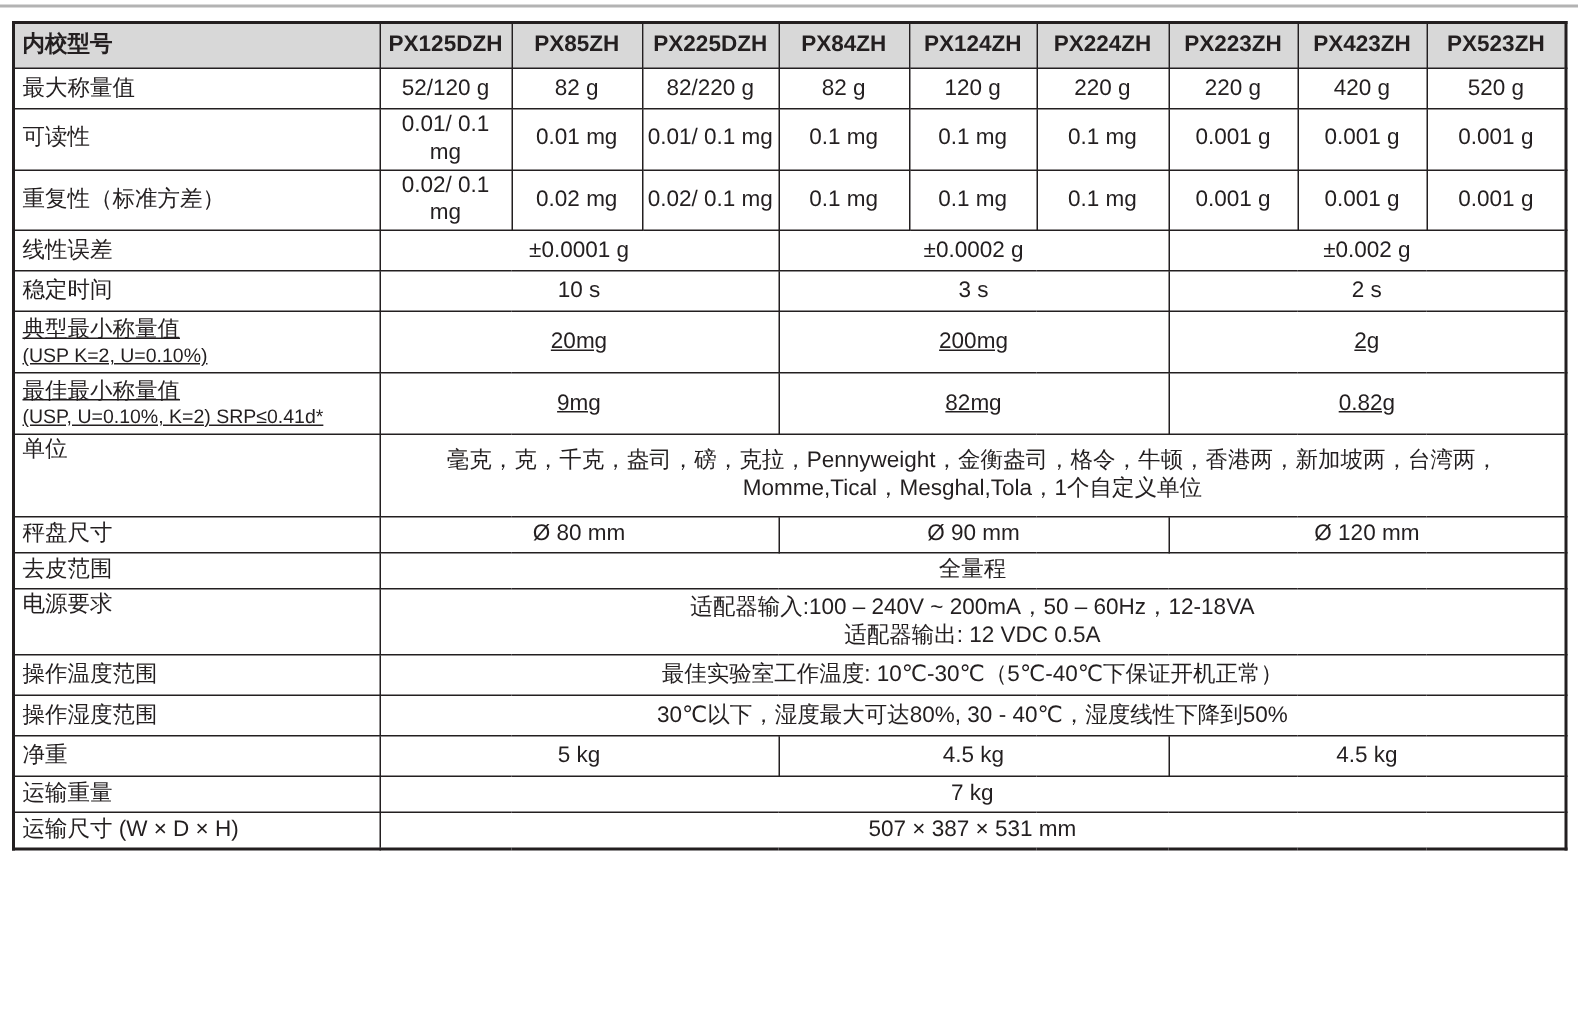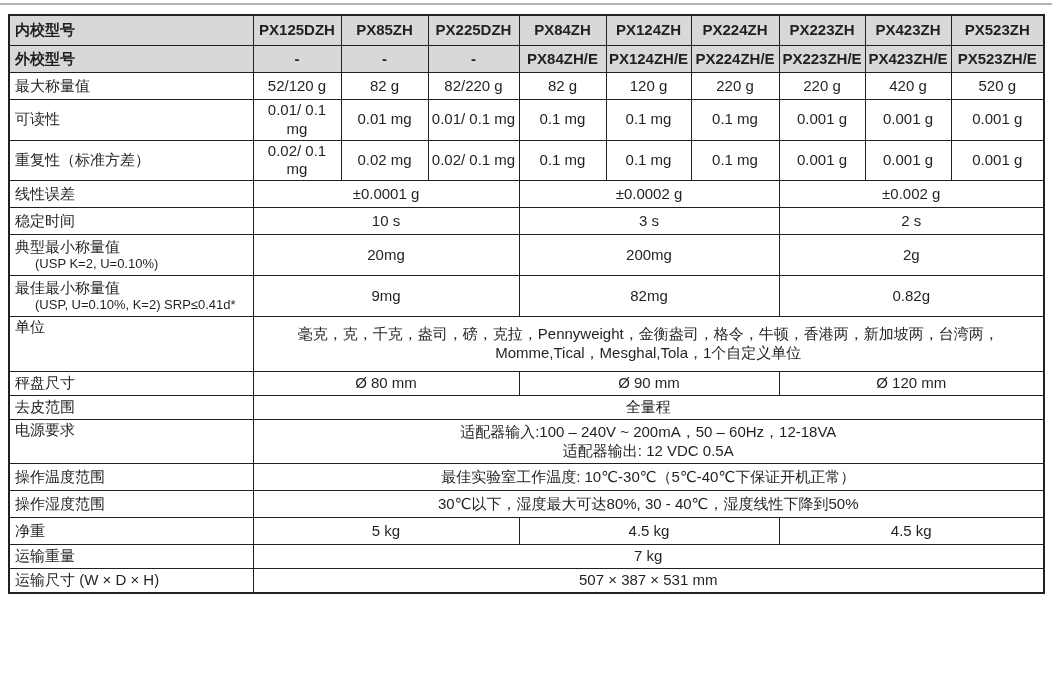--- a/index.html
+++ b/index.html
@@ -49,25 +49,24 @@
     text-align: center;
     padding: 1px 2px;
   }
   tr.hd td {
     background: #d8d8d8;
     font-weight: 700;
   }
   .sub {
     font-size: 13px;
     line-height: 1.15;
-    margin-left: 20px;
   }
   tr.rh29 td { height: 27px; margin-left: 36px; }
   tr.rh26 td { height: 24px; }
-  tr.rh40 td { height: 38px; }
+  tr.rh40 td { height: 38px; text-decoration: underline; }
   tr.rh54 td { height: 52px; }
   tr.rh43 td { height: 41px; }
   tr.rh23 td { height: 21px; }
   td.units { padding: 1px 10px; }
 </style>
 </head>
 <body>
 
 <div class="page">
   <div class="top-rule"></div>
@@ -93,32 +92,20 @@
       <td class="c">PX85ZH</td>
       <td class="c">PX225DZH</td>
       <td class="c">PX84ZH</td>
       <td class="c">PX124ZH</td>
       <td class="c">PX224ZH</td>
       <td class="c">PX223ZH</td>
       <td class="c">PX423ZH</td>
       <td class="c">PX523ZH</td>
     </tr>
 
-    <tr class="hd rh26">
-      <td class="lbl">外校型号</td>
-      <td class="c">-</td>
-      <td class="c">-</td>
-      <td class="c">-</td>
-      <td class="c">PX84ZH/E</td>
-      <td class="c">PX124ZH/E</td>
-      <td class="c">PX224ZH/E</td>
-      <td class="c">PX223ZH/E</td>
-      <td class="c">PX423ZH/E</td>
-      <td class="c">PX523ZH/E</td>
-    </tr>
 
     <tr class="rh26">
       <td class="lbl">最大称量值</td>
       <td class="c">52/120 g</td>
       <td class="c">82 g</td>
       <td class="c">82/220 g</td>
       <td class="c">82 g</td>
       <td class="c">120 g</td>
       <td class="c">220 g</td>
       <td class="c">220 g</td>

